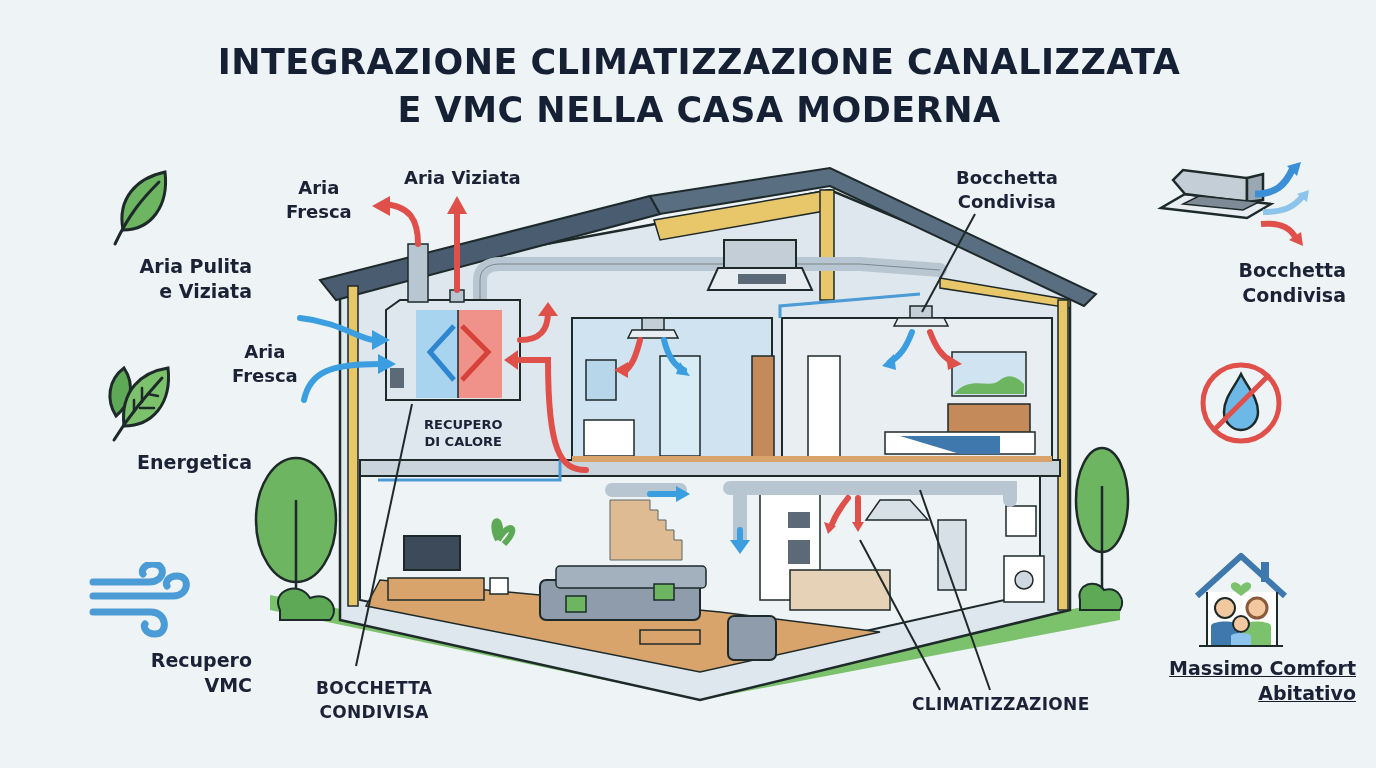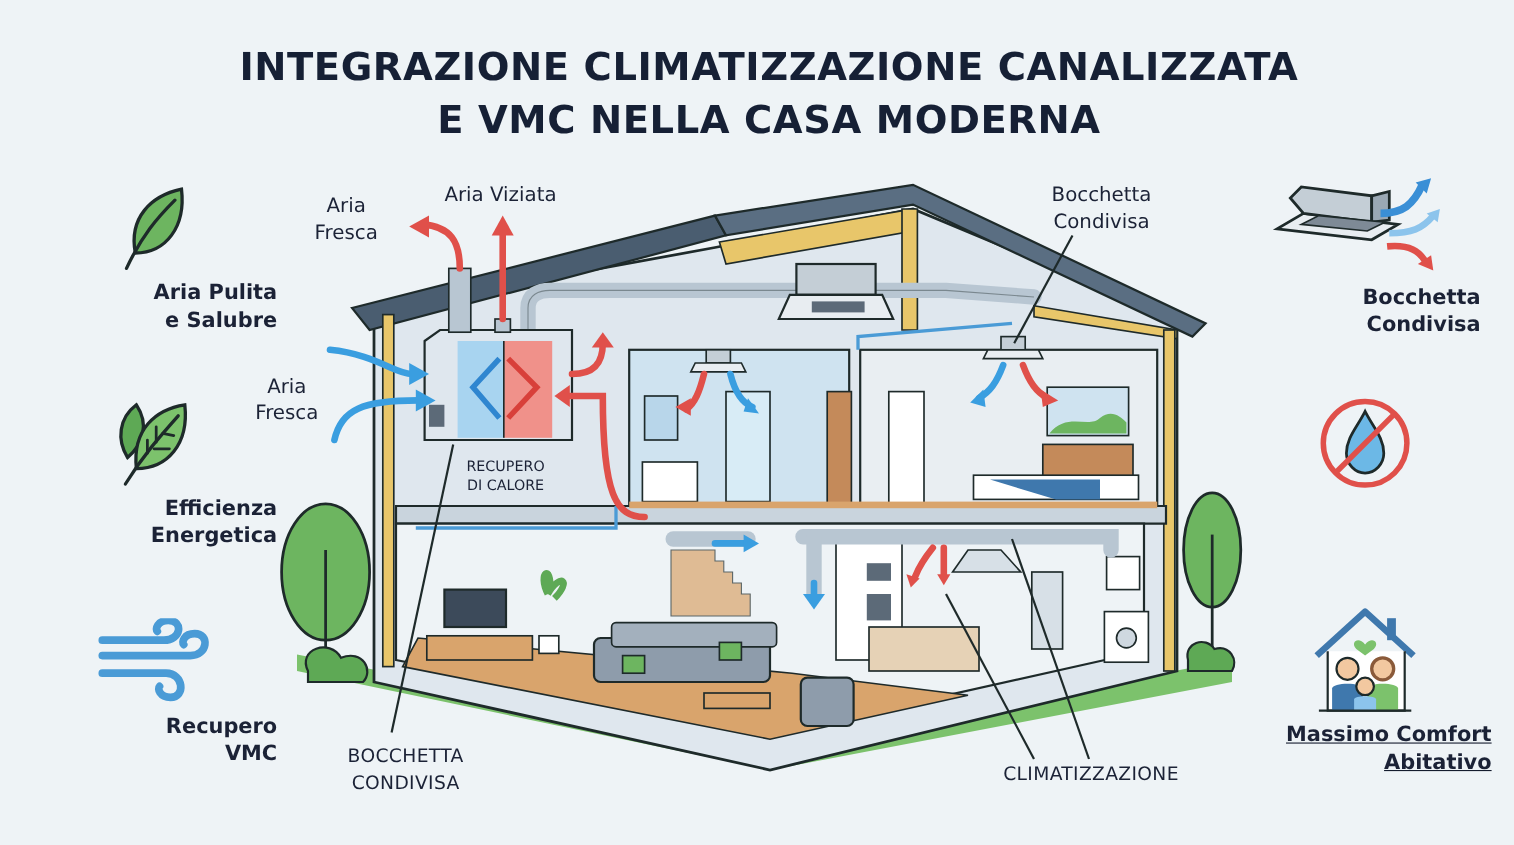--- a/index.html
+++ b/index.html
@@ -13,21 +13,21 @@
     position:absolute; left:0; top:38px; width:1376px; text-align:center;
     font-family:"DejaVu Sans", sans-serif; font-weight:bold;
     font-size:35px; line-height:48px; color:#162035; letter-spacing:0.5px;padding-left:11px;
   }
   .feature { position:absolute; width:220px; text-align:center; }
   .feature .label {
     font-size:19px; font-weight:bold; line-height:25px; color:#1b2236; margin-top:6px;text-align:right;
   }
   .feature svg { display:block; margin:0 auto; }
   .callout {
-    position:absolute; font-weight:normal; color:#1b2236; text-align:center; line-height:24px;
+    position:absolute; font-weight:bold; color:#1b2236; text-align:center; line-height:24px;
   }
   .callout.sm { font-size:18px; }
   .callout.caps { font-size:17px; letter-spacing:0.3px; }
   .callout.tiny { font-size:13px; line-height:17px; }
   #house { position:absolute; left:0; top:0; }
 </style>
 </head>
 <body>
 
 <div class="title">
@@ -35,33 +35,32 @@
   <div>E VMC NELLA CASA MODERNA</div>
 </div>
 
 <div class="feature" style="left:32px; top:168px;">
   <svg width="70" height="80" viewBox="0 0 70 80">
     <path d="M58 4 C30 10 10 30 16 62 C44 62 62 38 58 4 Z" fill="#6db560" stroke="#1e2a2a" stroke-width="3"></path>
     <path d="M52 14 C36 30 22 46 8 76" fill="none" stroke="#1e2a2a" stroke-width="3" stroke-linecap="round"></path>
   </svg>
   <div class="label">
     <div>Aria Pulita</div>
-    <div>e Salubre</div>
+    <div>e Viziata</div>
   </div>
 </div>
 
 <div class="feature" style="left:32px; top:364px;">
   <svg width="80" height="80" viewBox="0 0 80 80">
     <path d="M22 4 C6 16 4 36 14 52 C28 40 34 22 22 4 Z" fill="#5ea955" stroke="#1e2a2a" stroke-width="3"></path>
     <path d="M66 4 C40 8 18 26 22 62 C50 62 70 40 66 4 Z" fill="#7cc26c" stroke="#1e2a2a" stroke-width="3"></path>
     <path d="M60 14 C44 32 28 50 12 76" fill="none" stroke="#1e2a2a" stroke-width="3" stroke-linecap="round"></path>
     <path d="M40 38 L40 24 M32 48 L32 36 M46 30 L56 32 M38 44 L52 44" stroke="#1e2a2a" stroke-width="2.5" stroke-linecap="round"></path>
   </svg>
   <div class="label">
-    <div>Efficienza</div>
     <div>Energetica</div>
   </div>
 </div>
 
 <div class="feature" style="left:32px; top:562px;">
   <svg width="110" height="80" viewBox="0 0 110 80">
     <g fill="none" stroke="#4a9bd6" stroke-width="7" stroke-linecap="round">
       <path d="M6 20 H62 C78 20 80 2 66 2 C56 2 54 10 56 12"></path>
       <path d="M6 34 H86 C102 34 104 14 90 14 C80 14 78 22 80 24"></path>
       <path d="M6 50 H64 C80 50 82 72 68 72 C58 72 56 64 58 62"></path>

